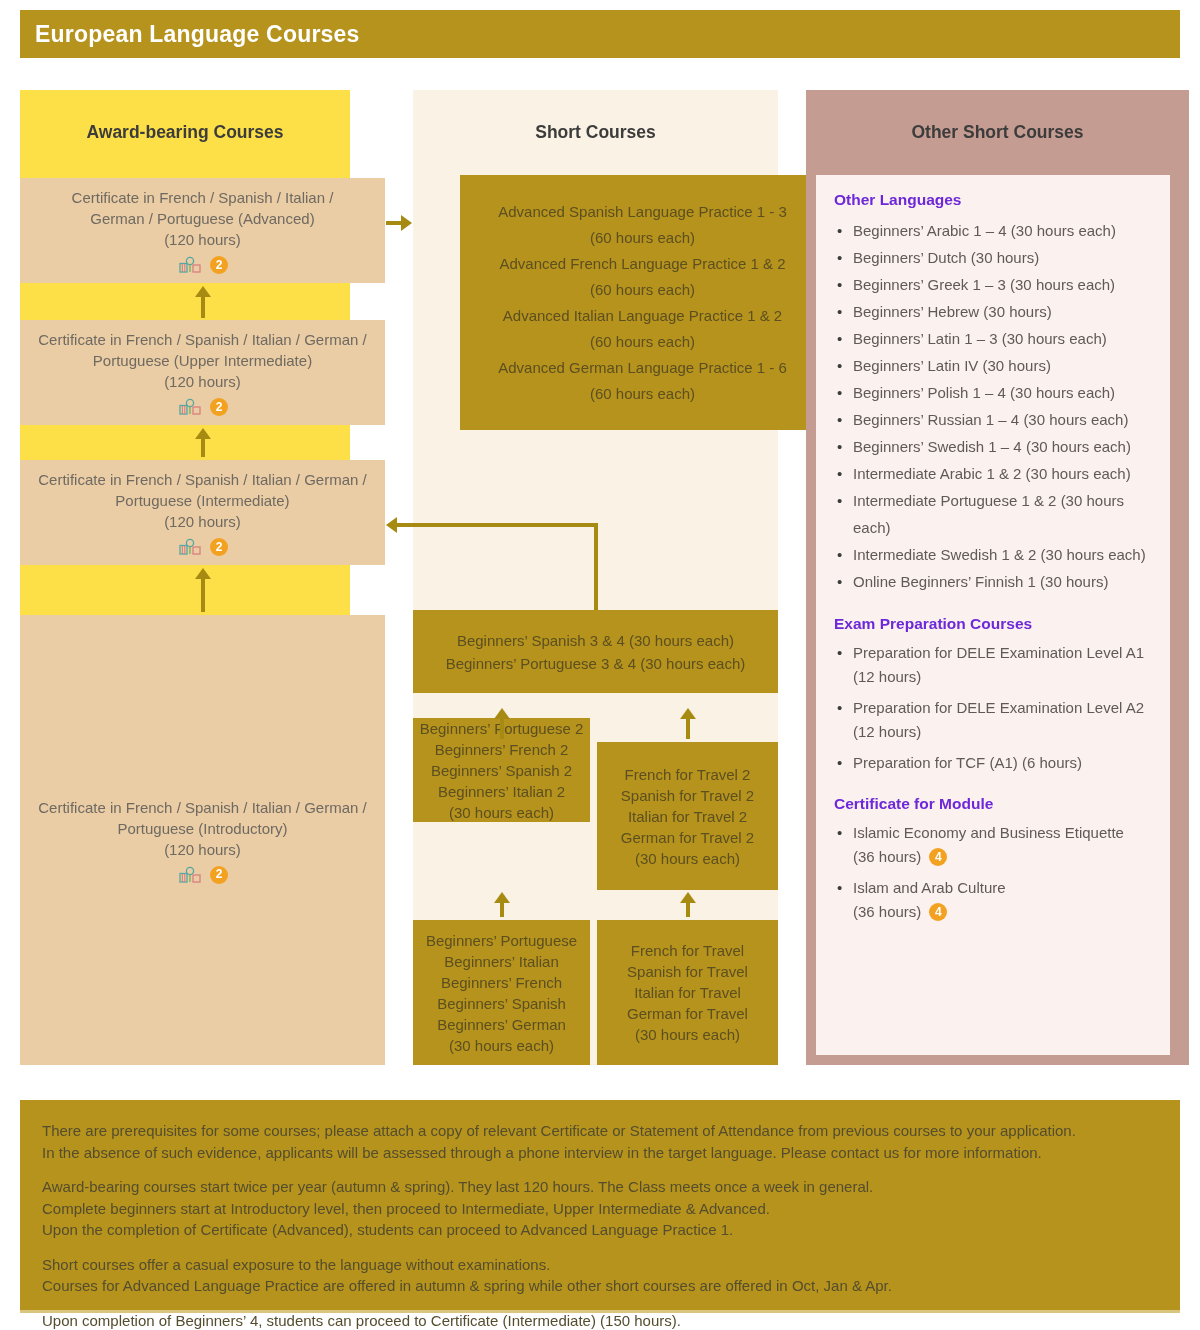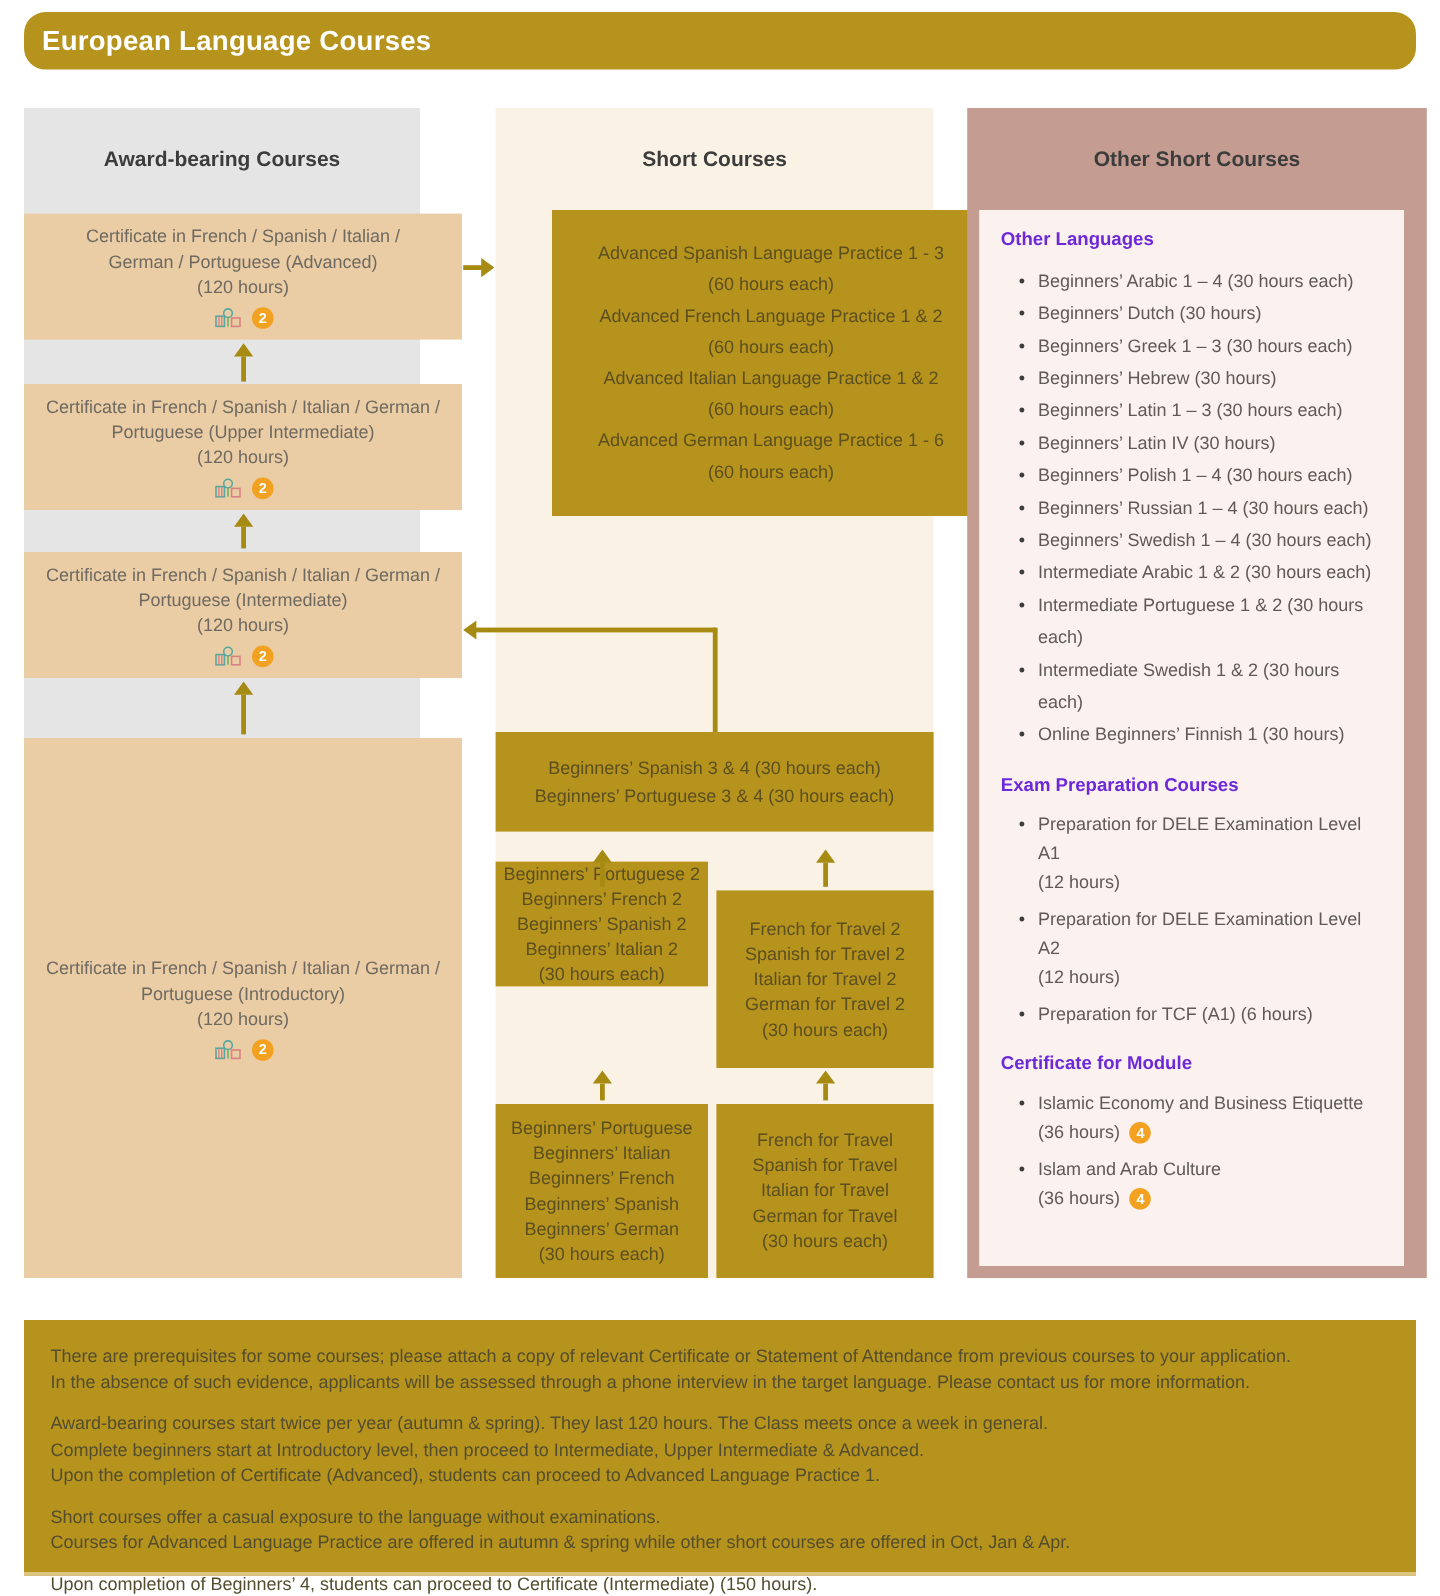--- a/index.html
+++ b/index.html
@@ -1,26 +1,26 @@
 <!DOCTYPE html>
 <html><head>
 <meta charset="utf-8">
 <style>
   html,body { margin:0; padding:0; background:#ffffff; }
   body { font-family:"Liberation Sans", sans-serif; }
   #page { position:relative; width:1200px; height:1330px; background:#ffffff; overflow:hidden; }
 
   
   .header-bar { position:absolute; left:20px; top:10px; width:1160px; height:48px;
-    background:#b6931d; display:flex; align-items:center;border-radius:18px; }
+    background:#b6931d; display:flex; align-items:center; }
   .header-bar .title { color:#ffffff; font-size:23px; font-weight:bold; padding-left:15px; letter-spacing:.2px; }
 
   
   .col { position:absolute; top:90px; height:975px; }
-  #col-award { left:20px;  width:330px; background:#e5e5e5; }
+  #col-award { left:20px;  width:330px; background:#fde047; }
   #col-short { left:413px; width:365px; background:#faf3e5; }
   #col-other { left:806px; width:383px; background:#c59c91; }
   .col-title { position:absolute; top:0; left:0; right:0; height:85px; display:flex;
     align-items:center; justify-content:center; font-weight:bold; font-size:17.5px; color:#3c3c3c; }
 
   
   .cert-box { position:absolute; left:0; width:365px; background:#eaccа5; background:#eaccA5;
     display:flex; flex-direction:column; align-items:center; justify-content:center;
     text-align:center; color:#6f6a61; font-size:15px; line-height:21px; }
   .cert-text { white-space:pre-line; }
@@ -46,21 +46,21 @@
     border-bottom:8px solid transparent; border-left:11px solid #a78a12; }
   .head-left  { position:absolute; width:0; height:0; border-top:8px solid transparent;
     border-bottom:8px solid transparent; border-right:11px solid #a78a12; }
 
   
   .other-panel { position:absolute; left:10px; top:85px; width:354px; height:880px;
     background:#fbf1ee; box-sizing:border-box; padding:16px 8px 0 18px;
     color:#5f5a55; font-size:15px; }
   .other-heading { font-weight:bold; color:#6d28d9; font-size:15.5px; margin:0 0 8px 0; }
   .other-heading.spaced { margin-top:20px; }
-  ul.plain { list-style:none; margin:12px; padding:0; }
+  ul.plain { list-style:none; margin:0; padding:0; }
   .lang-list li { position:relative; padding-left:19px; line-height:27px; }
   .exam-list li, .module-list li { position:relative; padding-left:19px; line-height:24px; margin-bottom:7px; }
   .lang-list li::before, .exam-list li::before, .module-list li::before {
     content:"\2022"; position:absolute; left:3px; color:#3c3c3c; }
   .pre { white-space:pre-line; }
   .module-line2 { display:flex; align-items:center; gap:8px; }
 
   
   .notes { position:absolute; left:20px; top:1100px; width:1160px; height:213px;
     background:#b6931d; border-bottom:3px solid #d9c57e; box-sizing:border-box;

